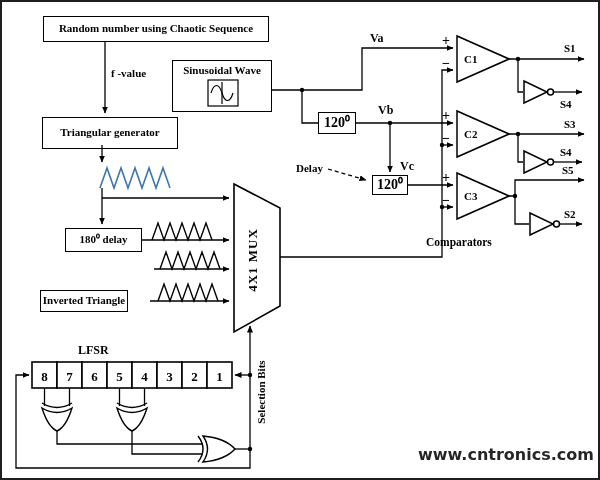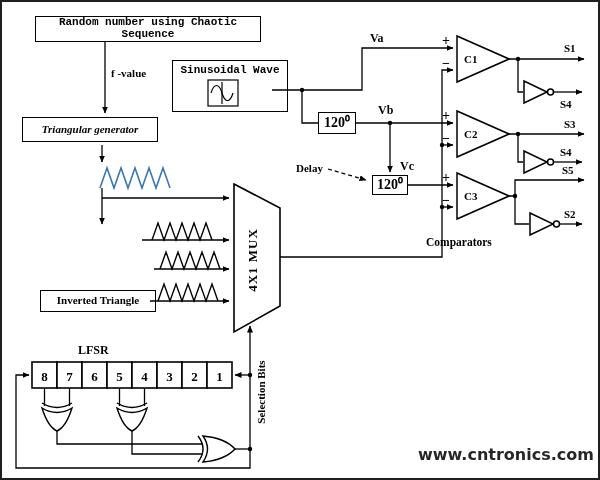--- a/index.html
+++ b/index.html
@@ -17,24 +17,25 @@
   .box.top-label{align-items:flex-start;padding-top:4px;}
   #wires{position:absolute;left:0;top:0;}
   svg text{fill:#000;font-family:"Liberation Serif",serif;}
   .watermark{font-family:"DejaVu Sans",sans-serif;font-weight:bold;opacity:.85;}
 </style>
 </head>
 <body>
 
 <div id="canvas">
 
-  <div class="box" style="left:33px;top:14px;width:226px;height:26px;font-family:Liberation Mono, monospace;">Random number using Chaotic Sequence</div>
-  <div class="box" style="left:20px;top:115px;width:136px;height:25px;font-style:italic;">Triangular generator</div>
-  <div class="box top-label" style="left:170px;top:58px;width:116px;height:52px;font-family:Liberation Mono, monospace;">Sinusoidal Wave</div>
-  <div class="box" style="left:38px;top:288px;width:116px;height:22px;font-family:Liberation Serif, serif;">Inverted Triangle</div>
+  <div class="box" style="left:41px;top:14px;width:226px;height:26px;">Random number using Chaotic Sequence</div>
+  <div class="box" style="left:40px;top:115px;width:136px;height:32px;">Triangular generator</div>
+  <div class="box top-label" style="left:170px;top:58px;width:100px;height:52px;">Sinusoidal Wave</div>
+  <div class="box" style="left:63px;top:226px;width:77px;height:24px;">180⁰ delay</div>
+  <div class="box" style="left:38px;top:288px;width:88px;height:22px;font-family:Liberation Serif, serif;">Inverted Triangle</div>
   <div class="box small" style="left:316px;top:110px;width:38px;height:22px;">120⁰</div>
   <div class="box small" style="left:370px;top:173px;width:36px;height:20px;">120⁰</div>
 
   <svg id="wires" width="600" height="480" viewBox="0 0 600 480">
     <defs>
       <marker id="arr" markerWidth="9" markerHeight="8" refX="6.5" refY="3" orient="auto" markerUnits="userSpaceOnUse">
         <path d="M0,0 L7,3 L0,6 Z" fill="#000"></path>
       </marker>
     </defs>
 

